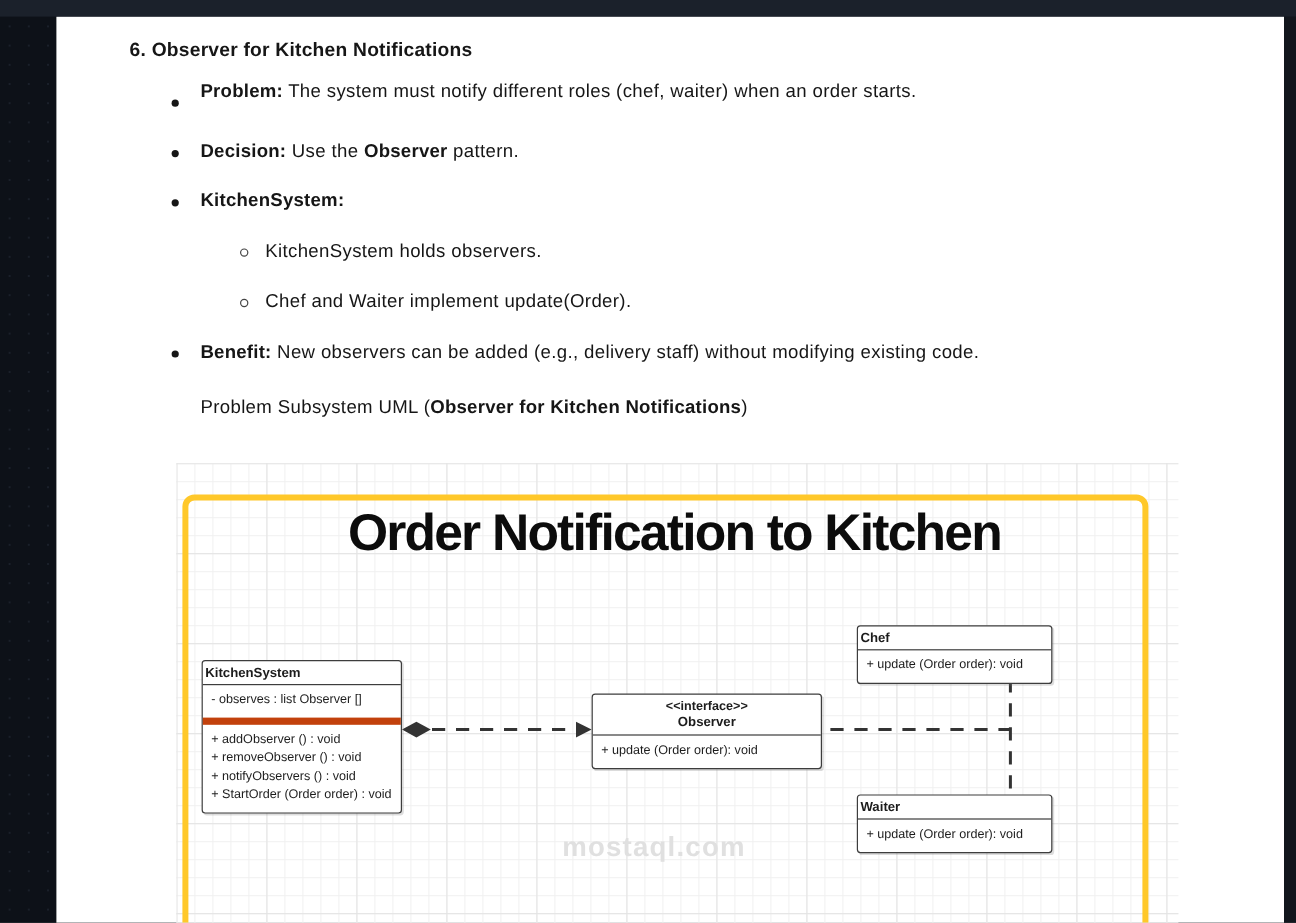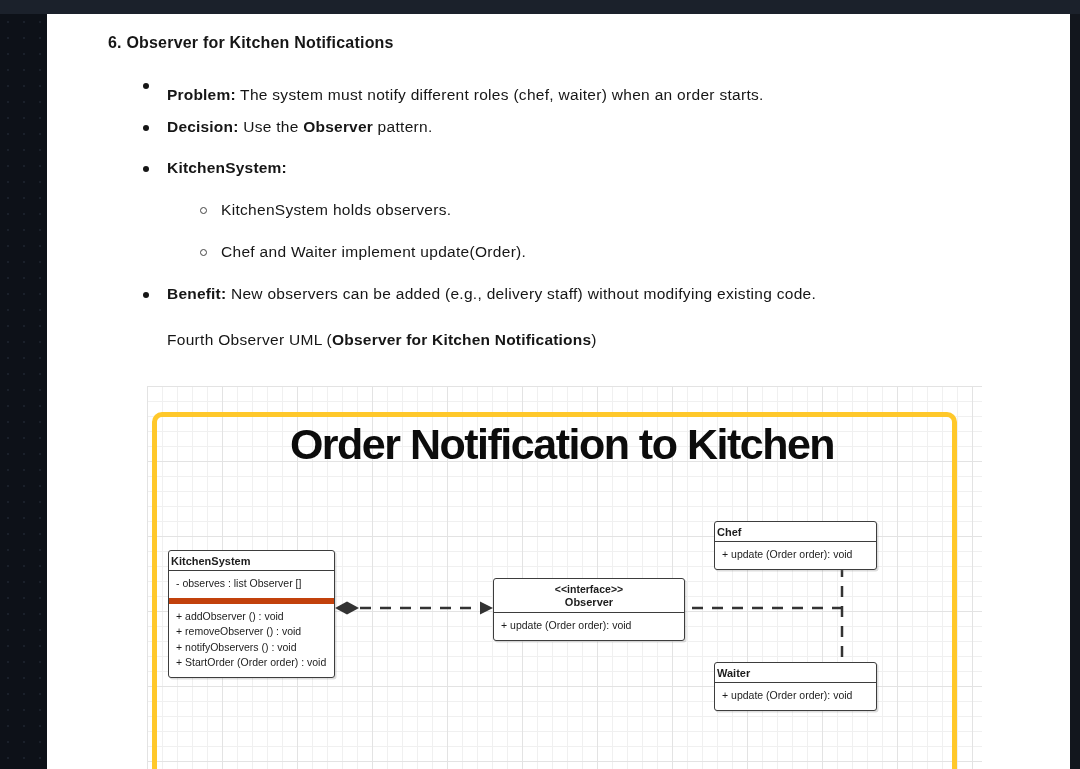--- a/index.html
+++ b/index.html
@@ -67,21 +67,21 @@
 <div class="topbar"></div>
 <div class="left-strip"></div>
 <div class="right-strip"></div>
 
 <div class="document">
 
   <div class="heading">6. Observer for Kitchen Notifications</div>
 
   <div>
     <span class="bullet-dot" style="top:62px;"></span>
-    <div class="line btext" style="top:72px;">
+    <div class="line btext" style="top:54px;">
       <b>Problem:</b><span> The system must notify different roles (chef, waiter) when an order starts.</span>
     </div>
   </div>
 
   <div>
     <span class="bullet-dot" style="top:104px;"></span>
     <div class="line btext" style="top:104px;">
       <b>Decision:</b><span> Use the </span><b>Observer</b><span> pattern.</span>
     </div>
   </div>
@@ -104,21 +104,21 @@
   </div>
 
   <div>
     <span class="bullet-dot" style="top:271px;"></span>
     <div class="line btext" style="top:271px;">
       <b>Benefit:</b><span> New observers can be added (e.g., delivery staff) without modifying existing code.</span>
     </div>
   </div>
 
   <div class="line btext" style="top:317px;">
-    <span>Fourth Observer UML (</span><b>Observer for Kitchen Notifications</b><span>)</span>
+    <span>Problem Subsystem UML (</span><b>Observer for Kitchen Notifications</b><span>)</span>
   </div>
 
   <div class="diagram-area">
     <div class="yellow-frame"></div>
     <div class="diagram-title">Order Notification to Kitchen</div>
 
     <svg class="connectors" width="835" height="383" viewBox="0 0 835 383">
 
       <polygon points="188,222 200,215.5 212,222 200,228.5" fill="#333"></polygon>
       <line x1="213" y1="222" x2="332" y2="222" stroke="#333" stroke-width="2.5" stroke-dasharray="11 9"></line>
@@ -158,16 +158,17 @@
     </div>
 
     <div class="uml-box box-waiter">
       <div class="uml-head">Waiter</div>
       <div class="uml-row">
         <div>+ update (Order order): void</div>
       </div>
     </div>
 
     <div class="watermark">
+      <div class="wm-en">mostaql.com</div>
     </div>
   </div>
 
 </div>
 
 </body></html>

